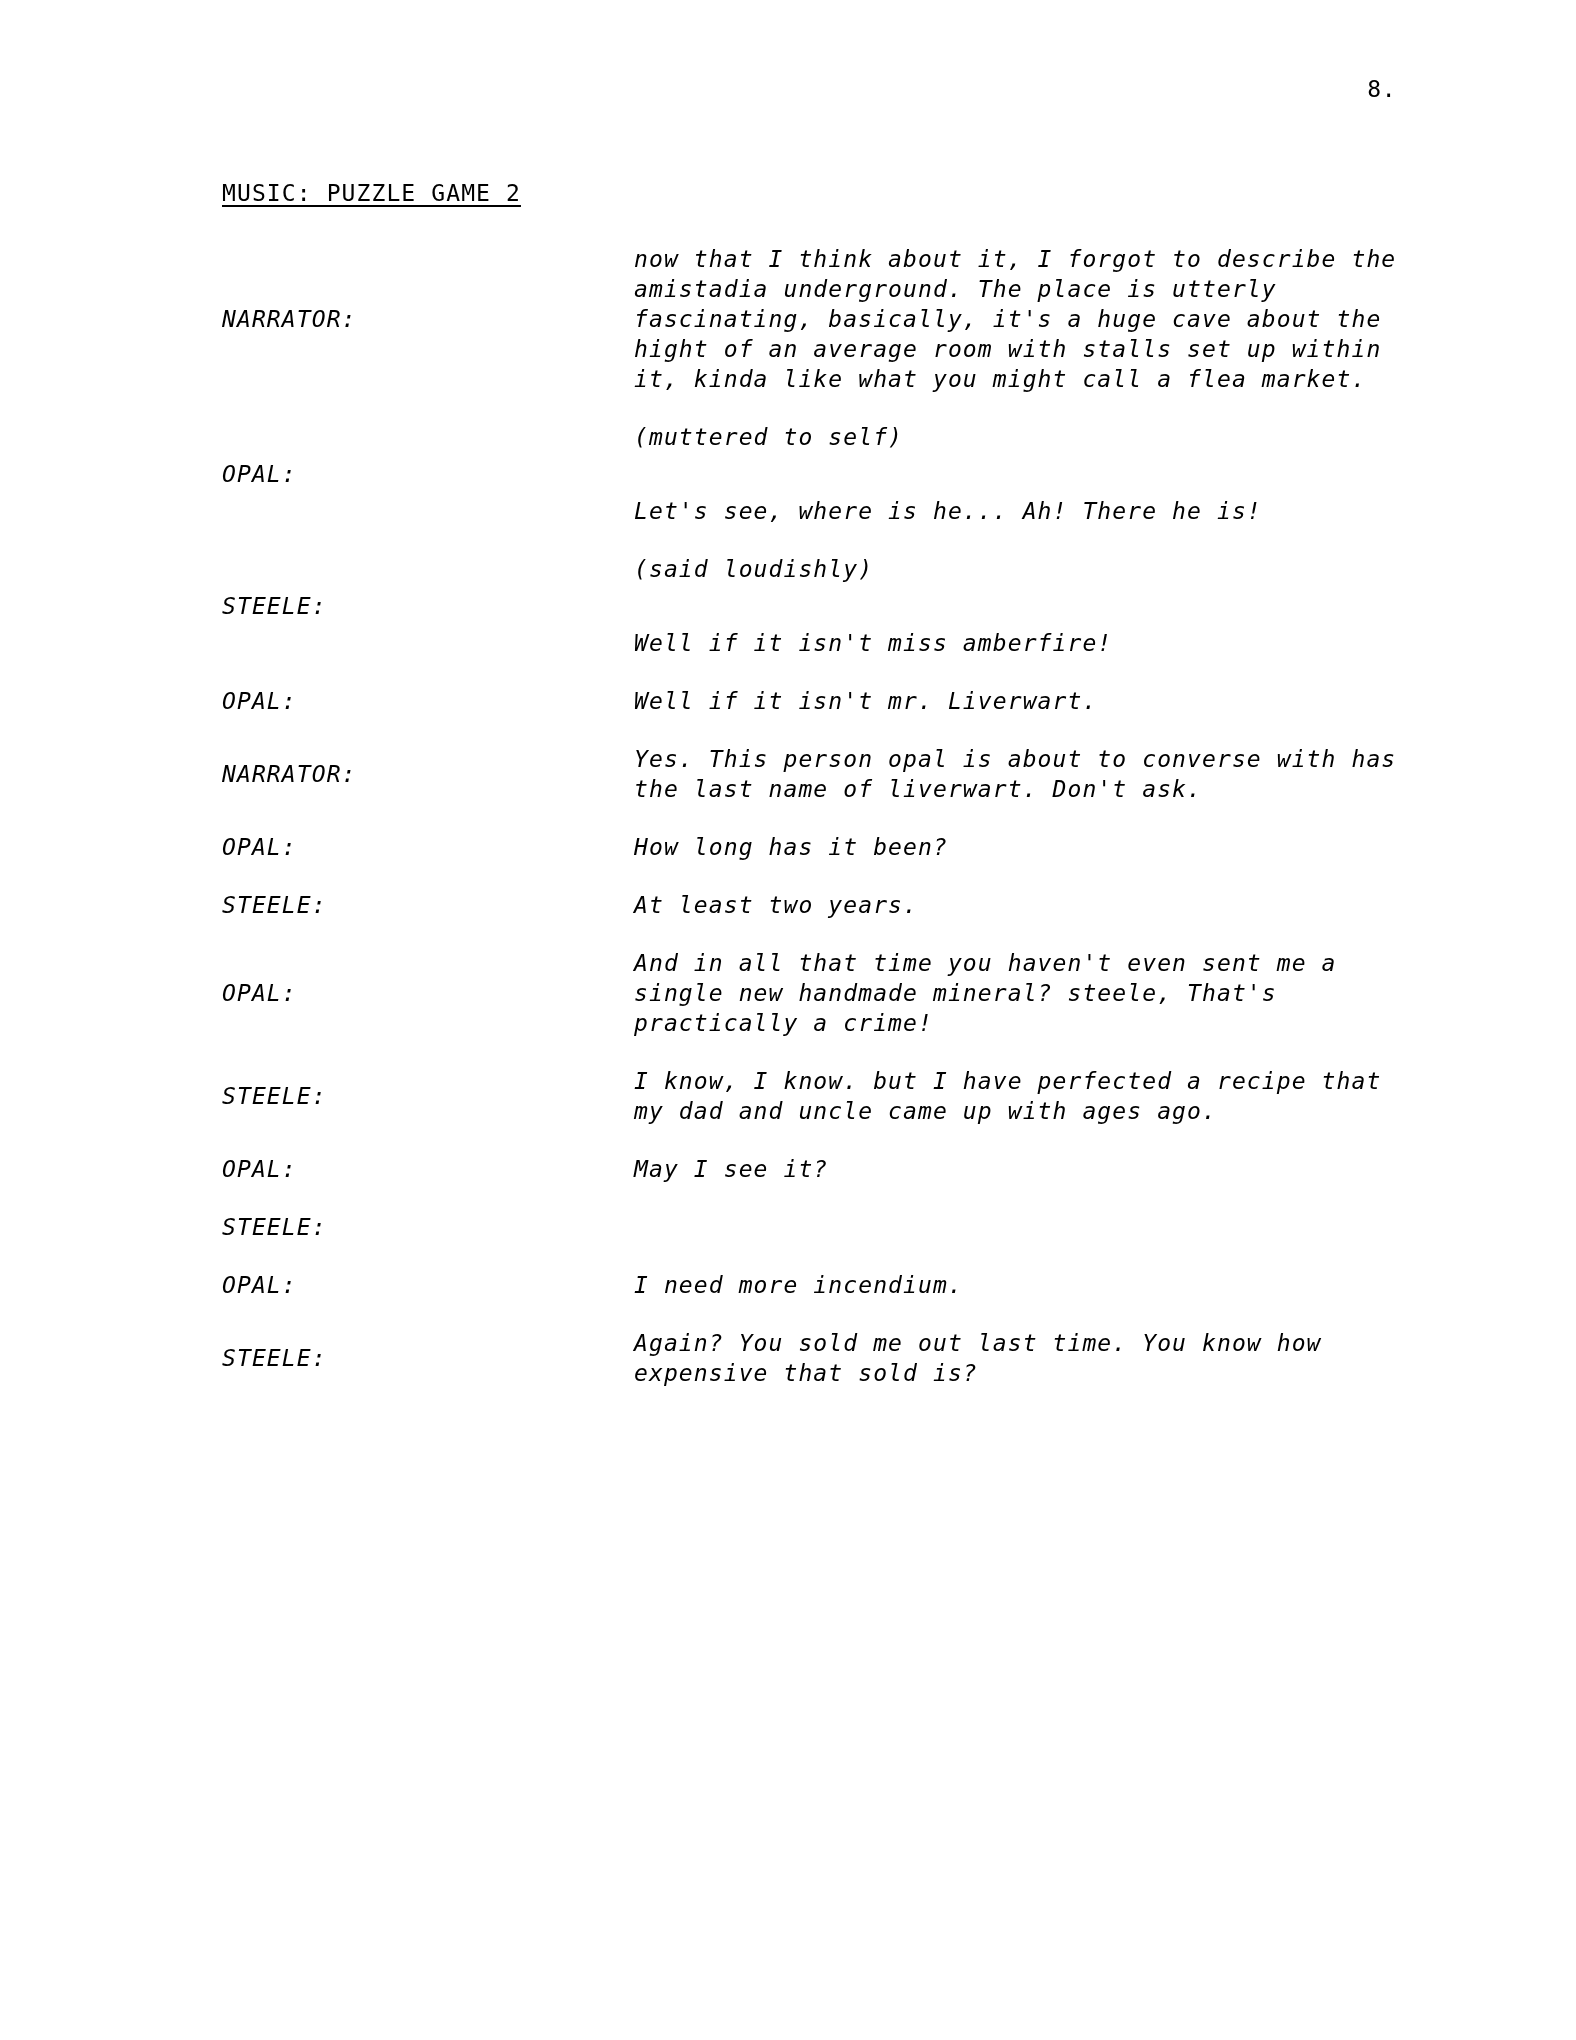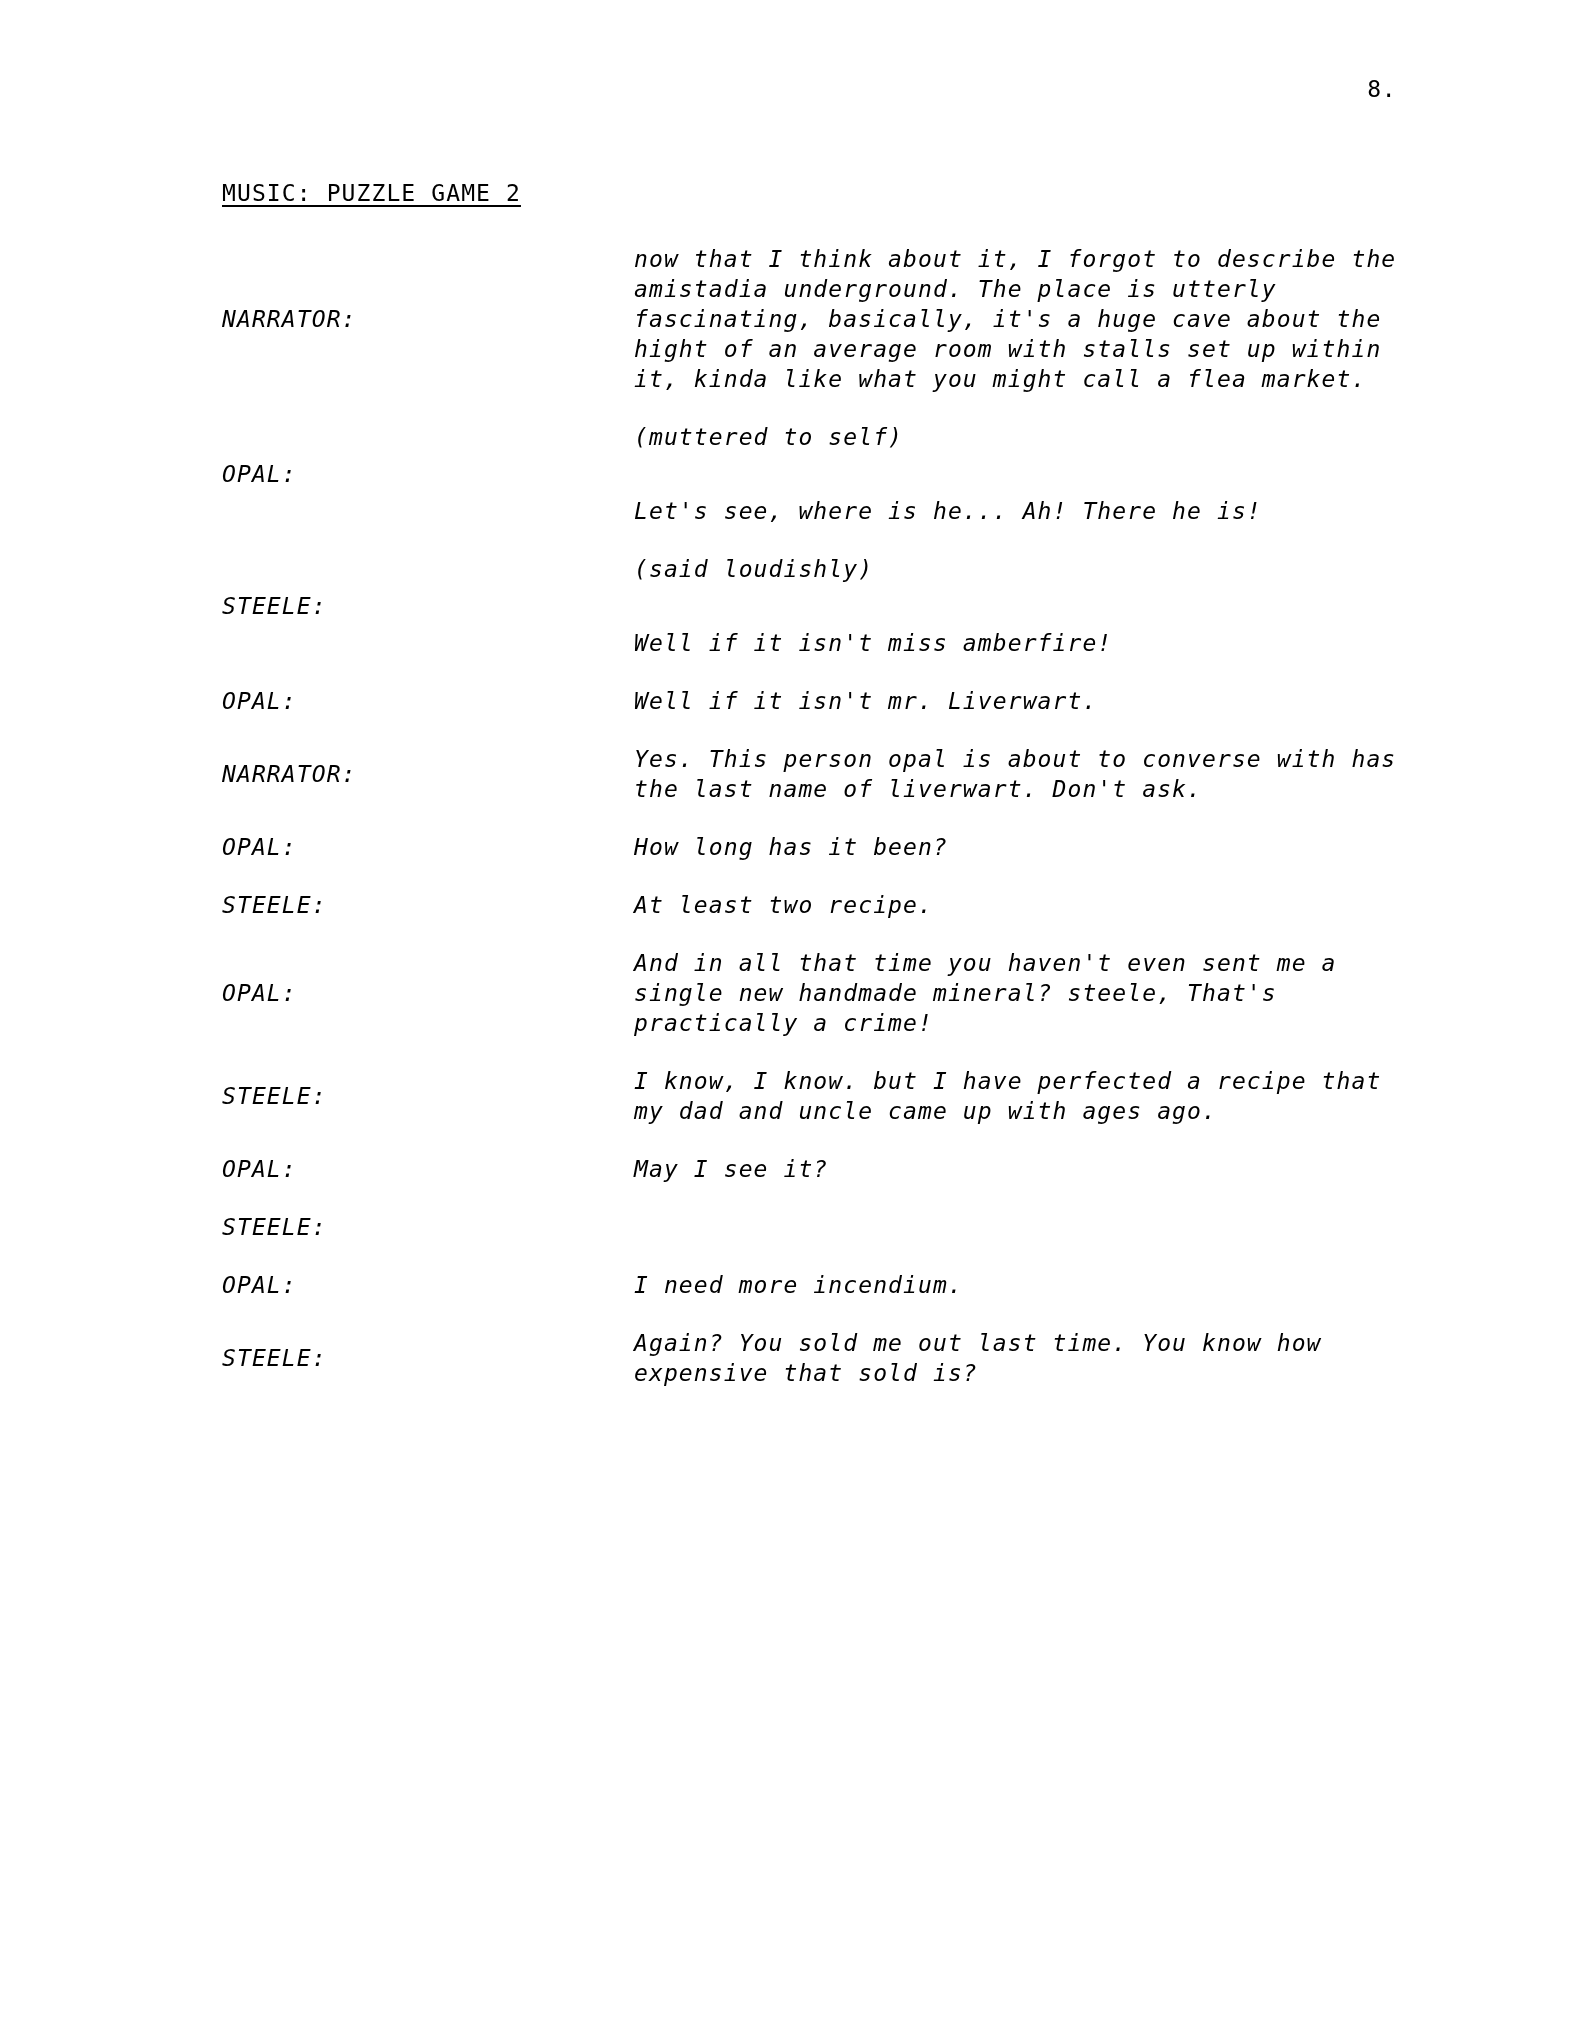--- a/index.html
+++ b/index.html
@@ -128,21 +128,21 @@
         </div>
         <div class="dialogue-block">
           <div class="character">OPAL:</div>
           <div class="lines">
             <p class="line-para">How long has it been?</p>
           </div>
         </div>
         <div class="dialogue-block">
           <div class="character">STEELE:</div>
           <div class="lines">
-            <p class="line-para">At least two recipe.</p>
+            <p class="line-para">At least two years.</p>
           </div>
         </div>
         <div class="dialogue-block">
           <div class="character">OPAL:</div>
           <div class="lines">
             <p class="line-para">And in all that time you haven't even sent me a single new handmade mineral? steele, That's practically a crime!</p>
           </div>
         </div>
         <div class="dialogue-block">
           <div class="character">STEELE:</div>

